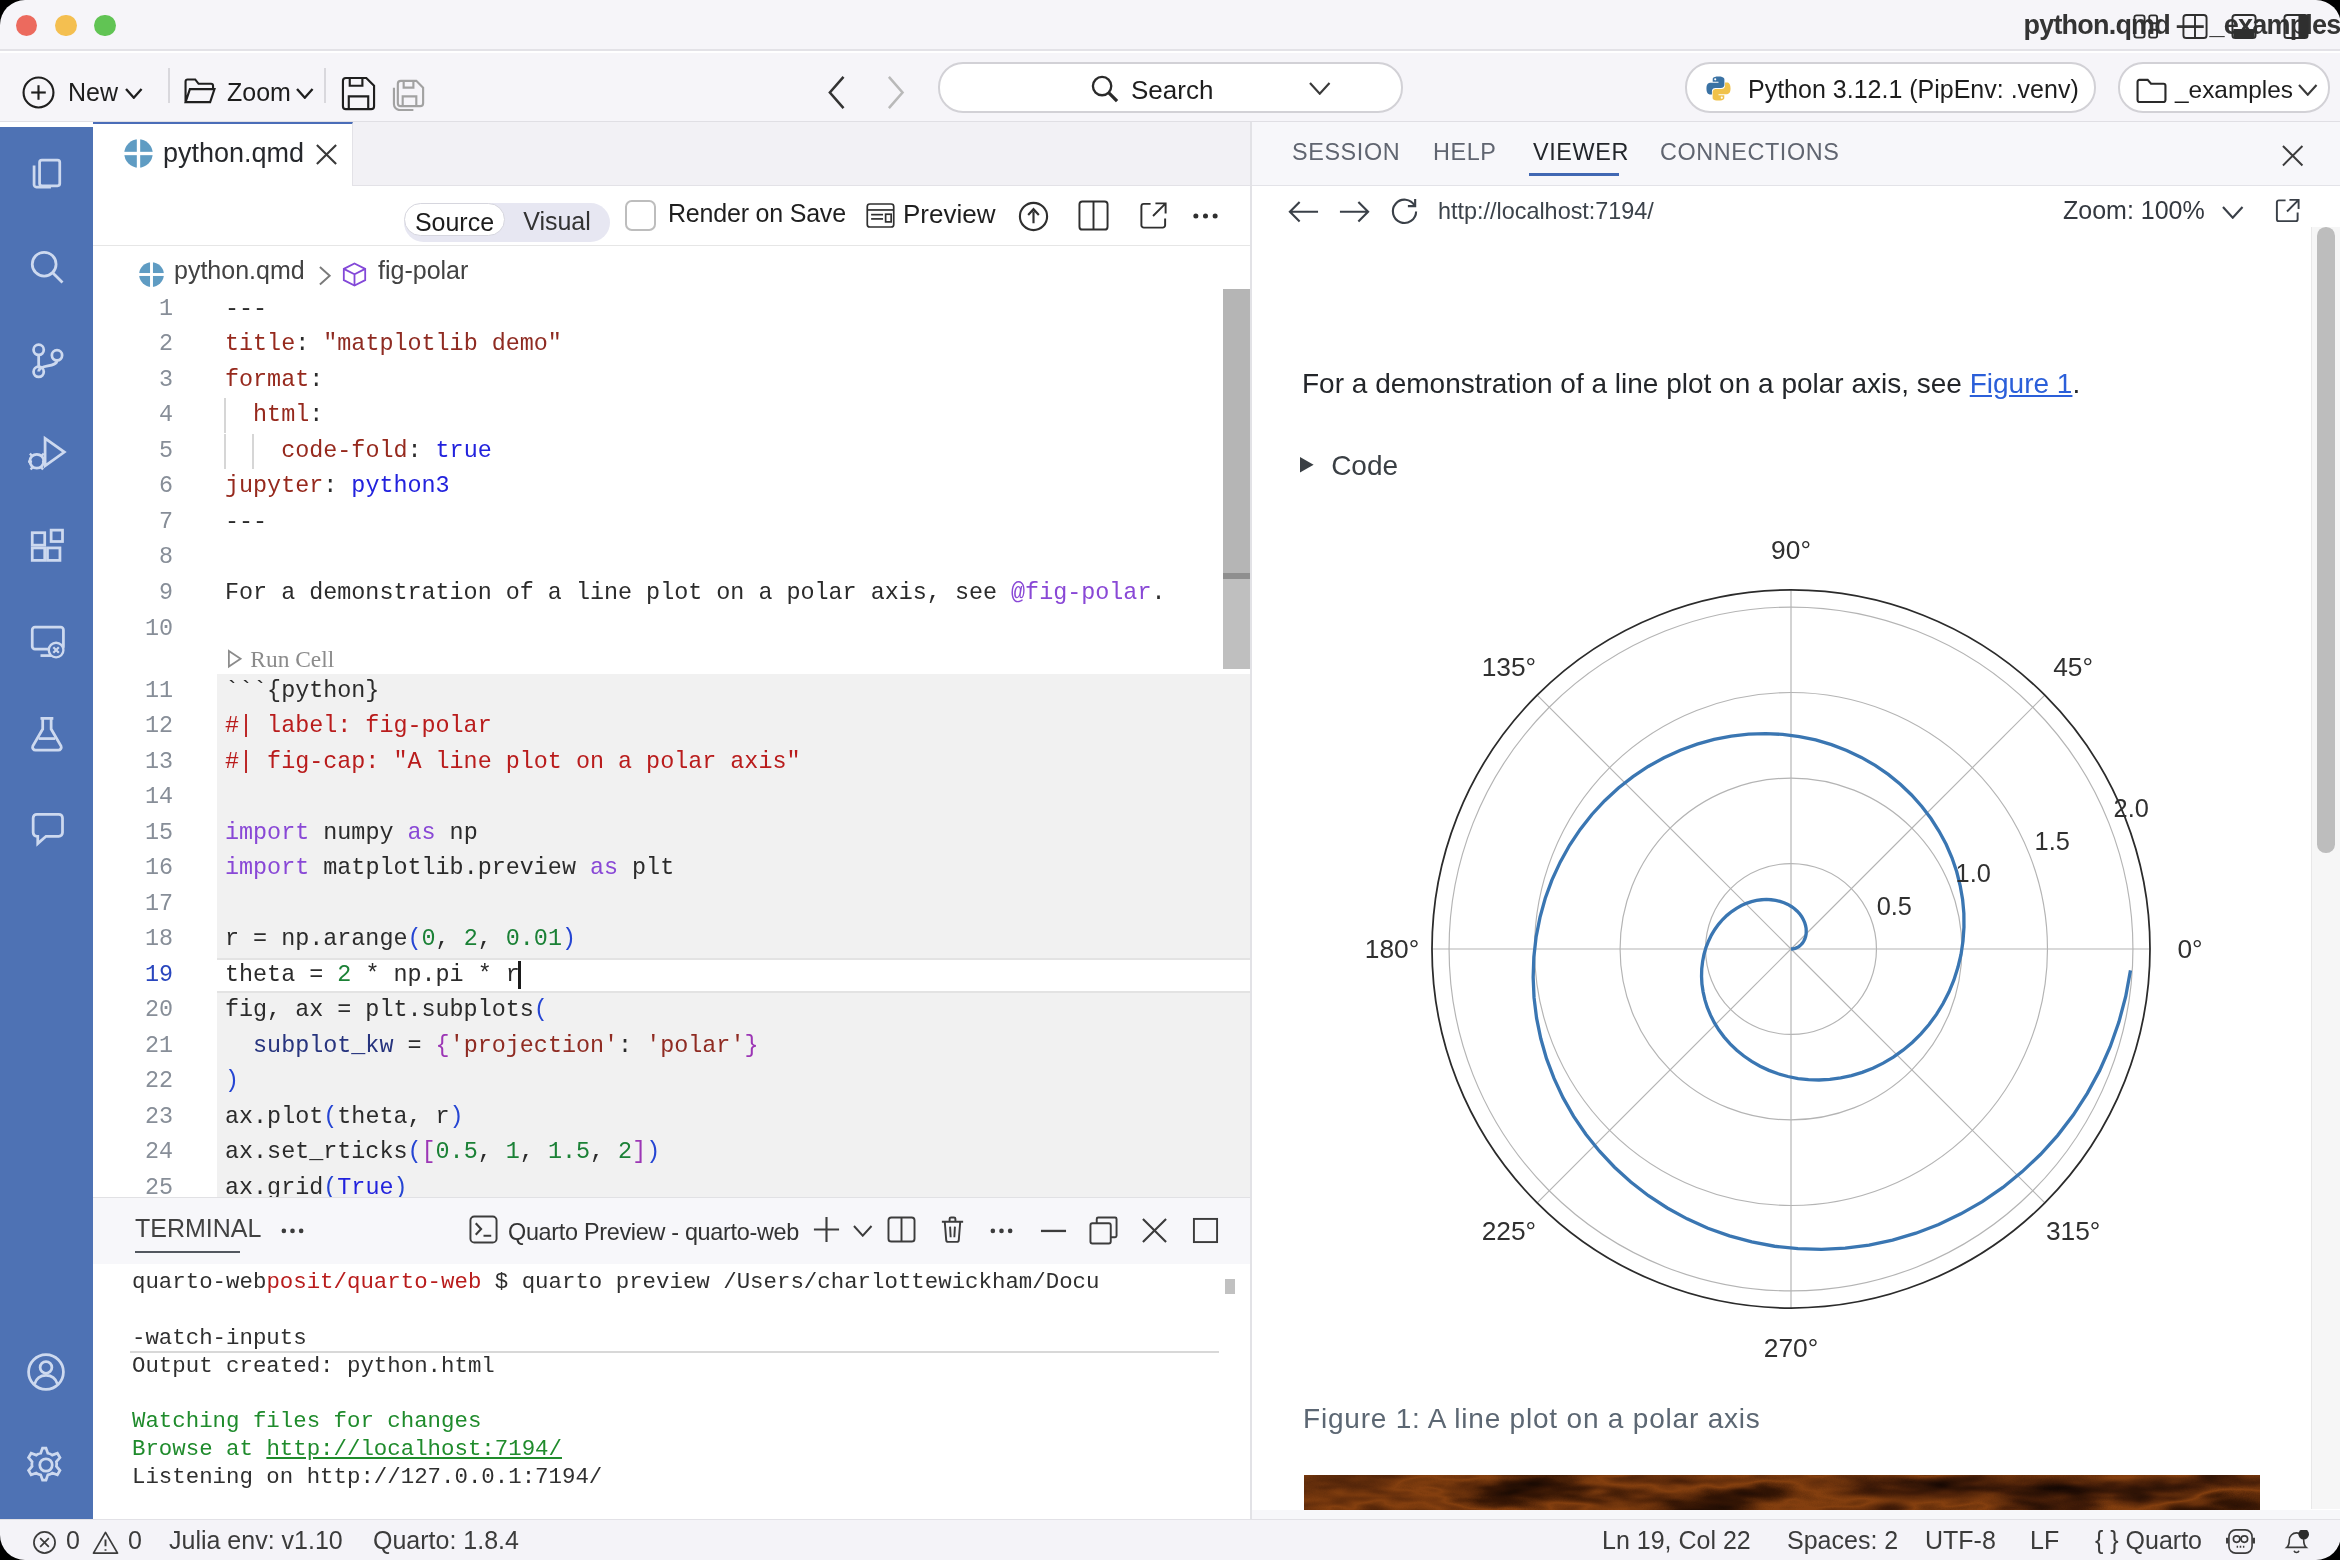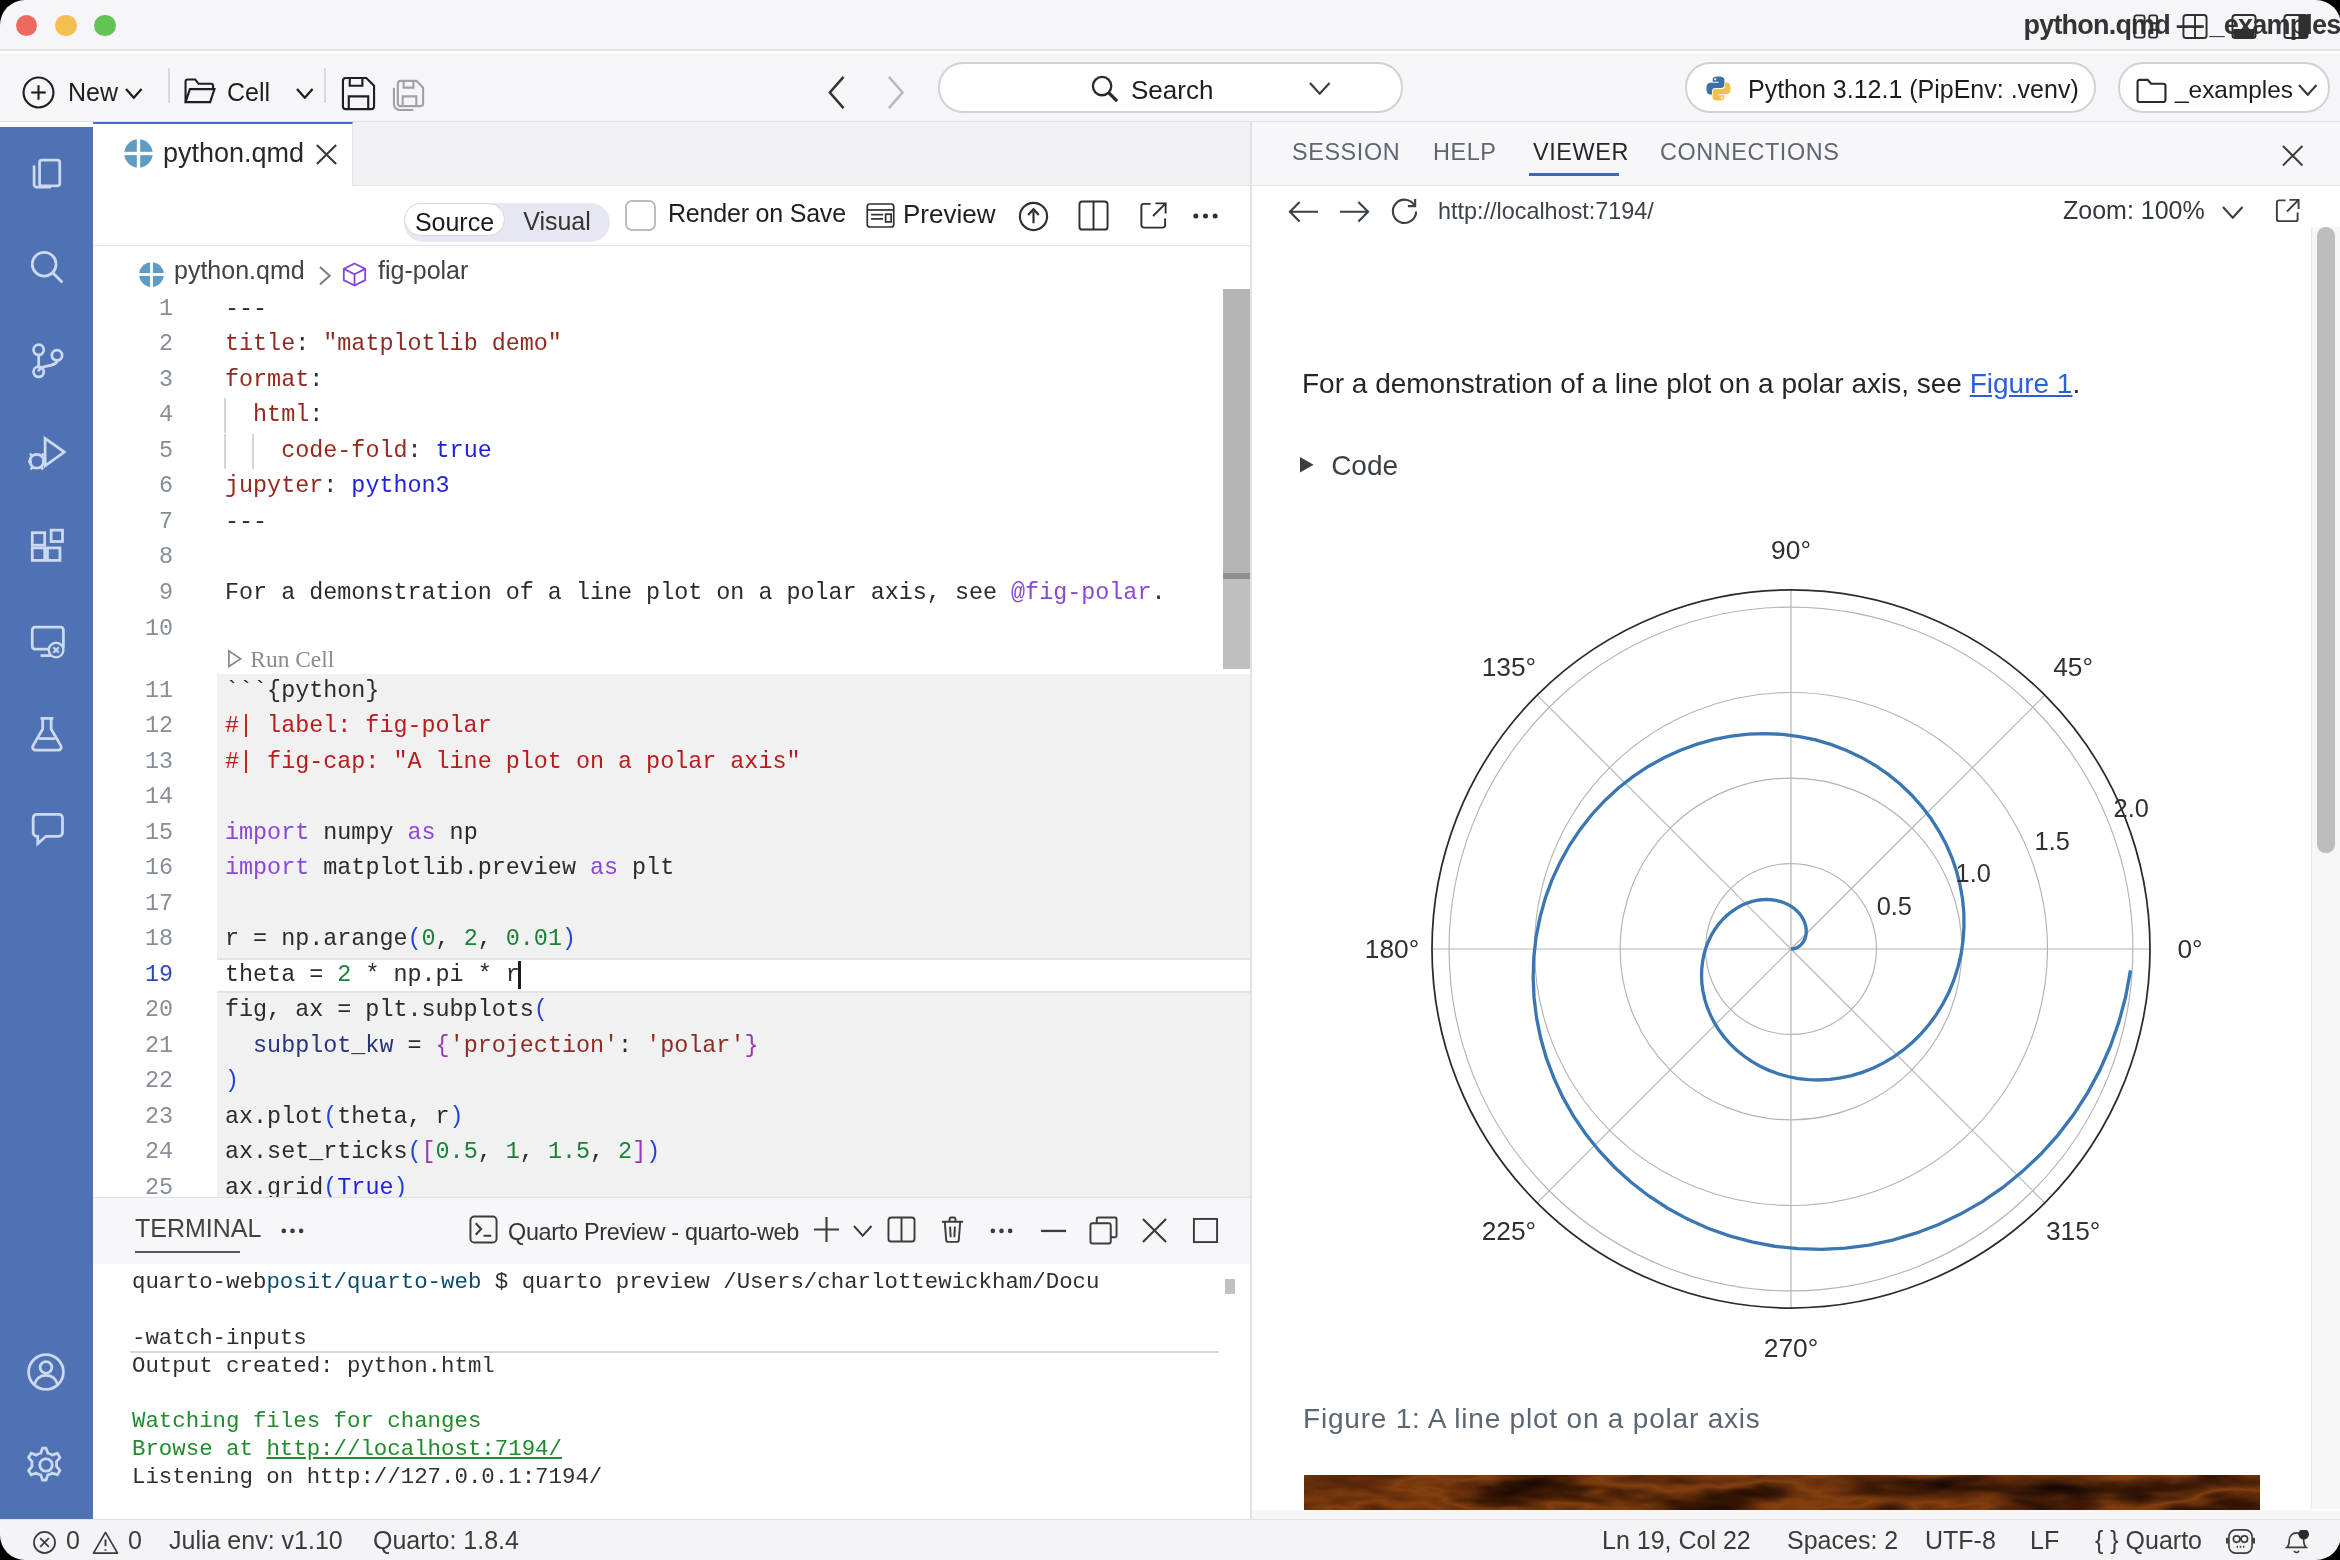--- a/index.html
+++ b/index.html
@@ -42,21 +42,21 @@
 .iguide{position:absolute;width:1.5px;background:#d6d6d6}
 .cursor{position:absolute;left:425px;top:668px;width:2.9px;height:28px;background:#1b1b1b}
 
 .edsb1{position:absolute;left:1223px;top:289px;width:27px;height:285px;background:#b5b5b5}
 .edsb2{position:absolute;left:1223px;top:573px;width:27px;height:5.9px;background:#8f8f8f}
 .edsb3{position:absolute;left:1223px;top:579px;width:27px;height:90px;background:#bfbfbf}
 
 .termhead{position:absolute;left:93px;top:1197px;width:1158px;height:67px;background:#f7f7fa;border-top:1px solid #e1e1e4}
 .termbody{position:absolute;left:93px;top:1264px;width:1158px;height:256px;background:#fff;font-family:"Liberation Mono",monospace;font-size:22.4px;overflow:hidden}
 .trow{position:absolute;left:39px;height:28px;line-height:28px;white-space:pre;color:#2f2f2f}
-.tb{color:#0c4a6e}.tg{color:#1f8b2c}.tu{text-decoration:underline}
+.tb{color:#b91c1c}.tg{color:#1f8b2c}.tu{text-decoration:underline}
 .tsep{position:absolute;left:37px;top:87px;width:1089px;height:1.5px;background:#d8d8d8}
 .termsb{position:absolute;left:1132px;top:14.6px;width:9.8px;height:15.6px;background:#c1c1c1}
 
 .panel{position:absolute;left:1252px;top:122px;width:1088px;height:1398px;background:#fff}
 .ptabs{position:absolute;left:0;top:0;width:1088px;height:64px;background:#f7f7fa;border-bottom:1px solid #e3e3e8}
 .ptab{position:absolute;top:16.6px;font-size:23.4px;color:#606570;letter-spacing:0.6px}
 .ptab.on{color:#23262b}
 .purl{position:absolute;left:186px;top:76px;font-size:23.4px;color:#3c434b}
 .pzoom{position:absolute;left:811px;top:74px;font-size:25px;color:#33383f}
 
@@ -102,21 +102,21 @@
     <line x1="9.5" y1="17" x2="24.5" y2="17" stroke="#1f1f1f" stroke-width="2.2" fill="none"></line>
   </svg>
 <div class="tbtxt" style="left:68px;font-size:25px">New</div>
 <svg class="abs" style="left:125px;top:88px" width="17.6" height="10.7" viewBox="0 0 18 11">
     <path d="M1 1 L9 10 L17 1" stroke="#1f1f1f" stroke-width="2.4" fill="none"></path>
   </svg>
 <div class="vsep" style="left:168px"></div>
 <svg class="abs" style="left:184px;top:78px" width="33" height="27" viewBox="0 0 34 28">
     <path d="M1.5 25 V3.5 a2 2 0 0 1 2-2 h8 l3.5 4.5 h13 a2 2 0 0 1 2 2 V11 M1.5 25 l4.5-13.5 h25.5 L27 25 z" stroke="#1f1f1f" stroke-width="2.2" fill="none"></path>
   </svg>
-<div class="tbtxt" style="left:227px;font-size:25px">Cell</div>
+<div class="tbtxt" style="left:227px;font-size:25px">Zoom</div>
 <svg class="abs" style="left:296px;top:88px" width="17.6" height="10.7" viewBox="0 0 18 11">
     <path d="M1 1 L9 10 L17 1" stroke="#1f1f1f" stroke-width="2.4" fill="none"></path>
   </svg>
 <div class="vsep" style="left:324px"></div>
 <svg class="abs" style="left:341px;top:76px" width="35" height="35" viewBox="0 0 36 36">
     <path d="M2 5 a3 3 0 0 1 3-3 h21 l8 8 v21 a3 3 0 0 1 -3 3 H5 a3 3 0 0 1 -3-3 z" stroke="#1f1f1f" stroke-width="2.2" fill="none"></path>
     <path d="M9 2 v8 h13 v-8 M8 34 v-13 h20 v13" stroke="#1f1f1f" stroke-width="2.2" fill="none"></path>
   </svg>
 <svg class="abs" style="left:390px;top:76px" width="39" height="35" viewBox="0 0 40 36">
     <path d="M8 8 a3 3 0 0 1 3-3 h16 l7 7 v16 a3 3 0 0 1 -3 3 H11 a3 3 0 0 1 -3-3 z" stroke="#a2a2a2" stroke-width="2.2" fill="none"></path>

